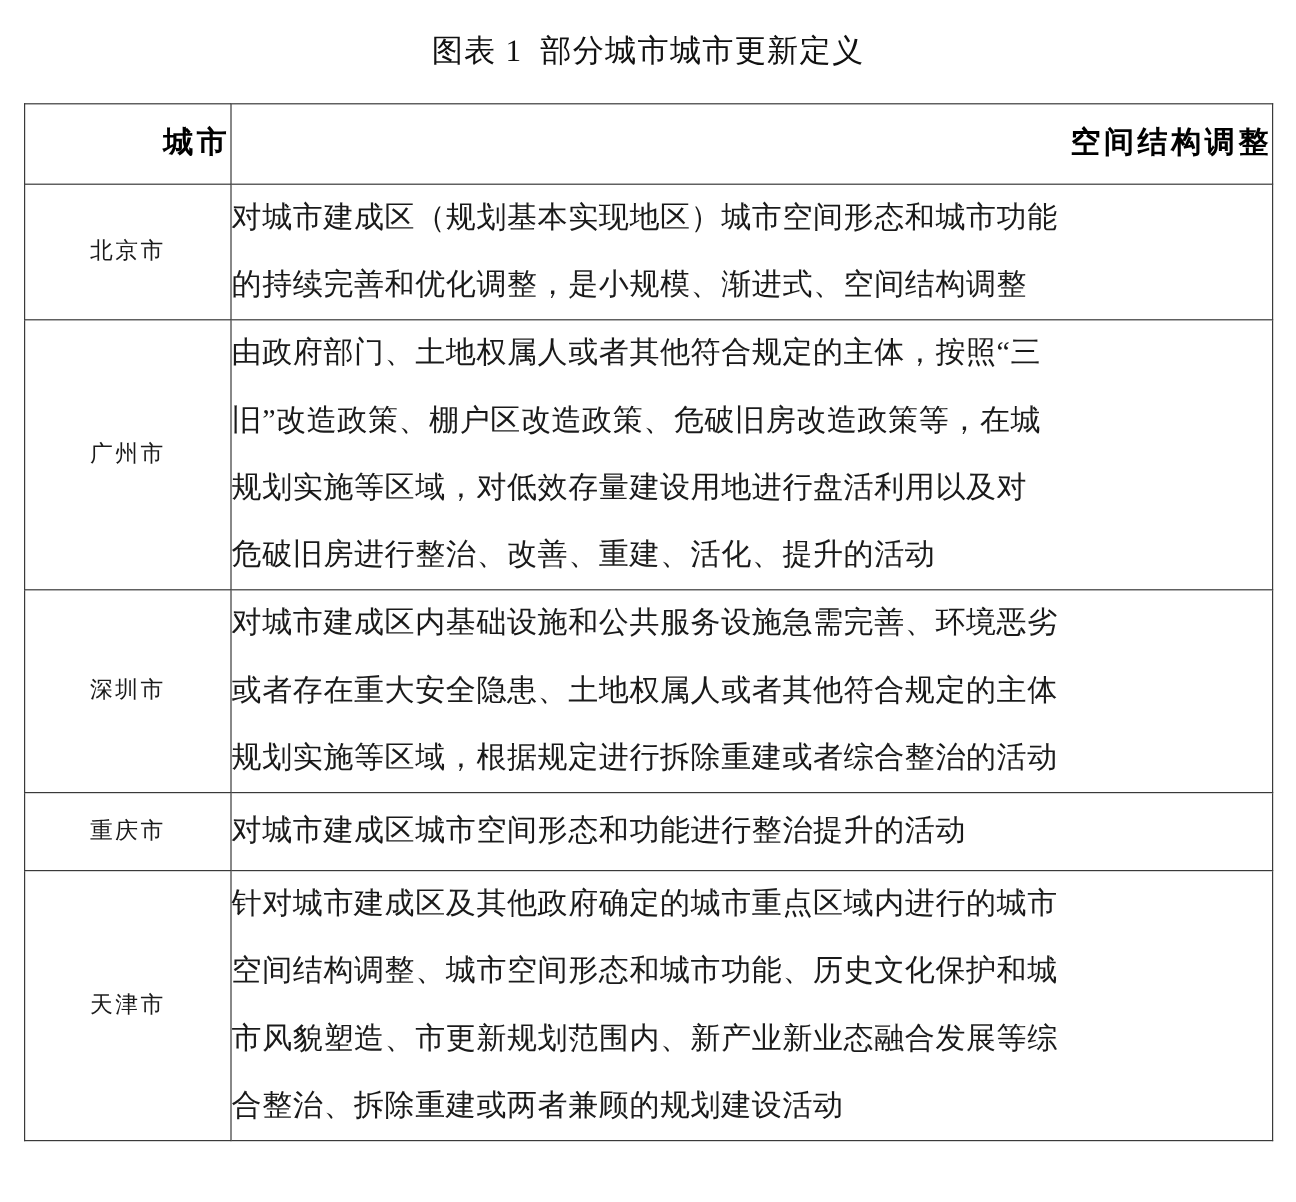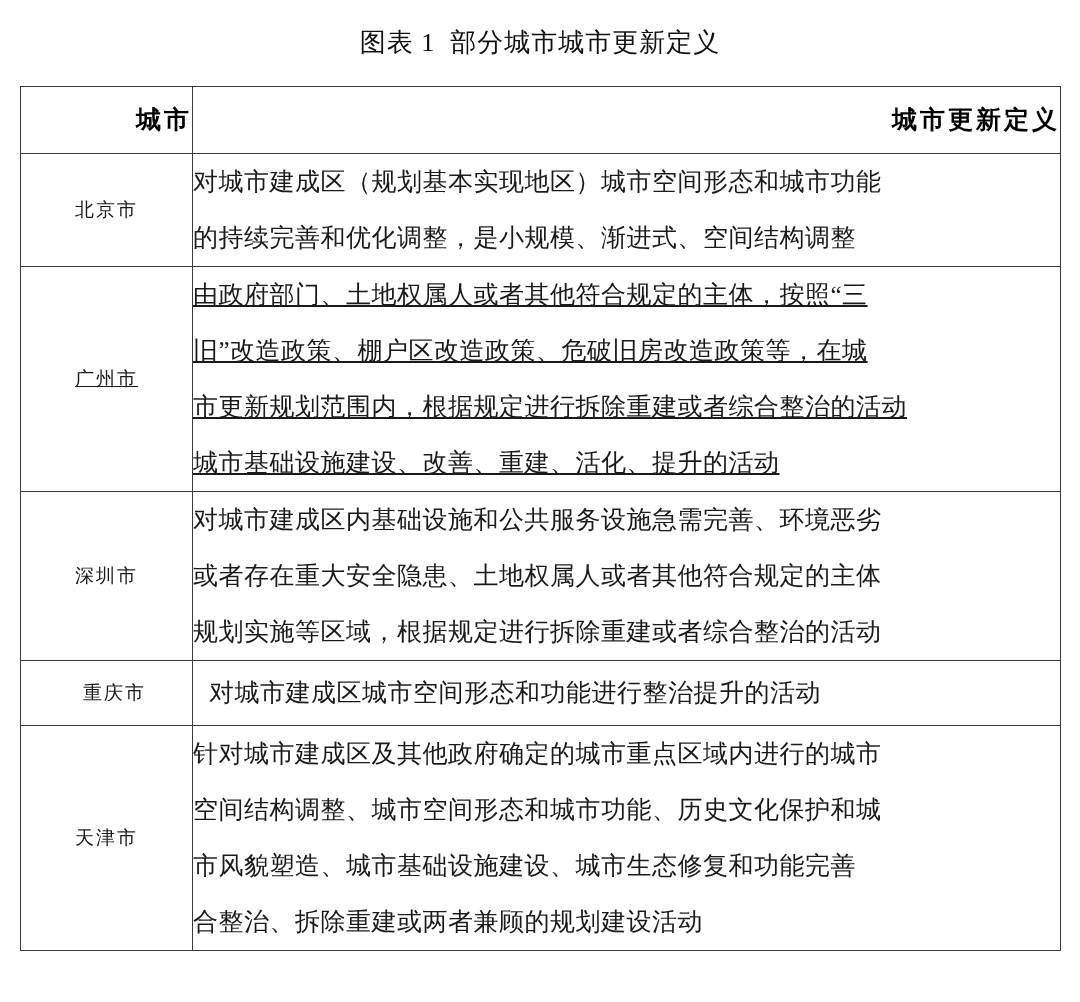--- a/index.html
+++ b/index.html
@@ -89,60 +89,60 @@
 
   .def-cell .ln {
     display: block;
     white-space: pre;
   }
 
   
   tr.r-head   td { height: 66px; }
   tr.r-bj     td { height: 106px; }
   tr.r-sh     td { height: 54px; }
-  tr.r-gz     td { height: 214px; text-decoration: underline; }
+  tr.r-gz     td { height: 214px; }
   tr.r-sz     td { height: 160px; }
-  tr.r-cq     td { height: 64px; padding-left: 16px; }
+  tr.r-cq     td { height: 64px; }
   tr.r-tj     td { height: 214px; }
 </style>
 </head>
 <body>
 
 <div class="page">
 
   <div class="figure-title">图表 1  部分城市城市更新定义</div>
 
   <div class="table-wrap">
     <table class="def-table">
       <colgroup>
         <col class="col-city">
         <col class="col-def">
       </colgroup>
       <tbody>
         <tr class="r-head">
           <td class="hd-cell">城市</td>
-          <td class="hd-cell">城市更新定义</td>
+          <td class="hd-cell">空间结构调整</td>
         </tr>
 
         <tr class="r-bj">
           <td class="city-cell">北京市</td>
           <td class="def-cell">
             <span class="ln">对城市建成区（规划基本实现地区）城市空间形态和城市功能</span>
             <span class="ln">的持续完善和优化调整，是小规模、渐进式、空间结构调整</span>
           </td>
         </tr>
 
 
         <tr class="r-gz">
           <td class="city-cell">广州市</td>
           <td class="def-cell">
             <span class="ln">由政府部门、土地权属人或者其他符合规定的主体，按照“三</span>
             <span class="ln">旧”改造政策、棚户区改造政策、危破旧房改造政策等，在城</span>
-            <span class="ln">市更新规划范围内，根据规定进行拆除重建或者综合整治的活动</span>
-            <span class="ln">城市基础设施建设、改善、重建、活化、提升的活动</span>
+            <span class="ln">规划实施等区域，对低效存量建设用地进行盘活利用以及对</span>
+            <span class="ln">危破旧房进行整治、改善、重建、活化、提升的活动</span>
           </td>
         </tr>
 
         <tr class="r-sz">
           <td class="city-cell">深圳市</td>
           <td class="def-cell">
             <span class="ln">对城市建成区内基础设施和公共服务设施急需完善、环境恶劣</span>
             <span class="ln">或者存在重大安全隐患、土地权属人或者其他符合规定的主体</span>
             <span class="ln">规划实施等区域，根据规定进行拆除重建或者综合整治的活动</span>
           </td>
@@ -153,21 +153,21 @@
           <td class="def-cell">
             <span class="ln">对城市建成区城市空间形态和功能进行整治提升的活动</span>
           </td>
         </tr>
 
         <tr class="r-tj">
           <td class="city-cell">天津市</td>
           <td class="def-cell">
             <span class="ln">针对城市建成区及其他政府确定的城市重点区域内进行的城市</span>
             <span class="ln">空间结构调整、城市空间形态和城市功能、历史文化保护和城</span>
-            <span class="ln">市风貌塑造、城市基础设施建设、城市生态修复和功能完善</span>
+            <span class="ln">市风貌塑造、市更新规划范围内、新产业新业态融合发展等综</span>
             <span class="ln">合整治、拆除重建或两者兼顾的规划建设活动</span>
           </td>
         </tr>
       </tbody>
     </table>
   </div>
 
 </div>
 
 </body></html>

